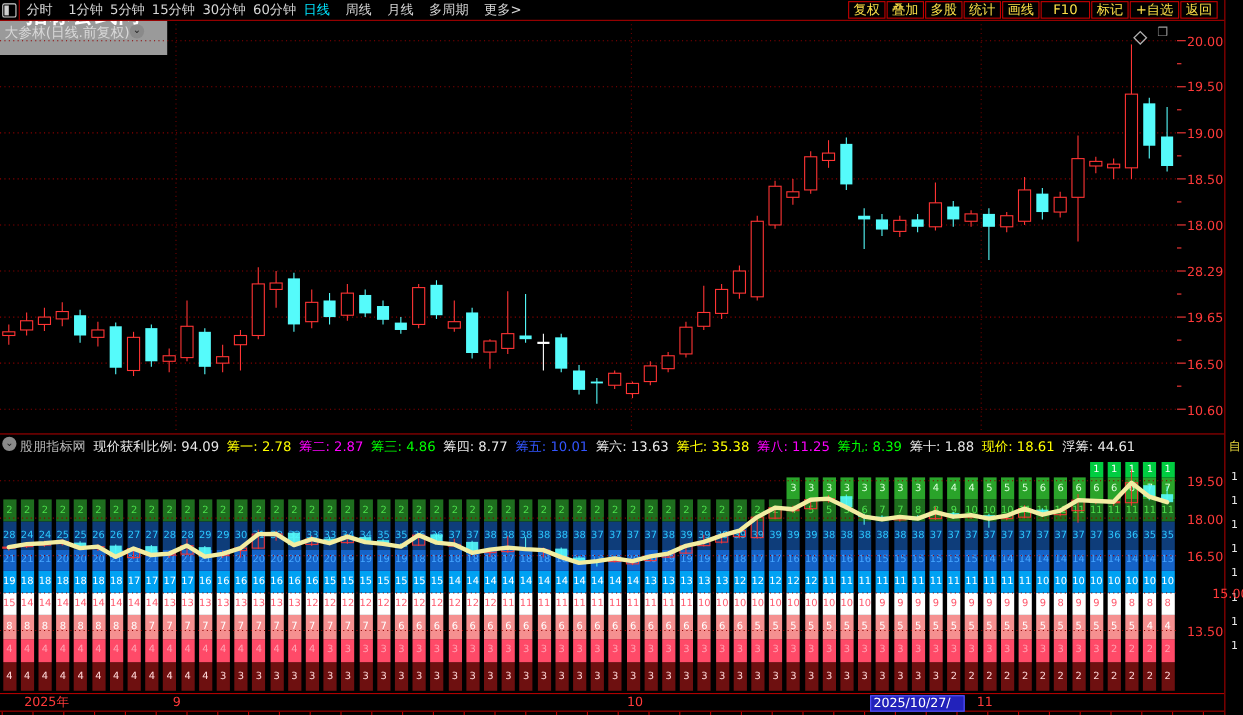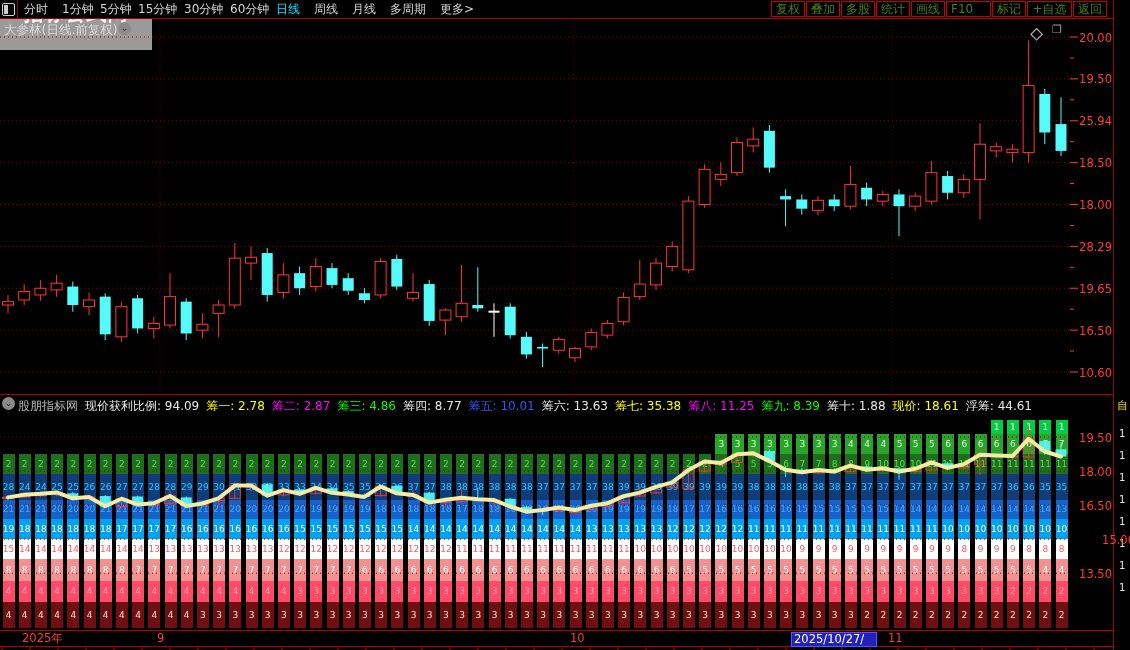--- a/index.html
+++ b/index.html
@@ -6,21 +6,21 @@
   #app{position:relative;width:1130px;height:650px;background:#000;overflow:hidden;
        font-family:"DejaVu Sans","Liberation Sans",sans-serif;}
   .abs{position:absolute;}
   
   #toolbar{left:0;top:0;width:1130px;height:18px;border-bottom:1px solid #a50000;background:#000;}
   .tb-item{position:absolute;top:1px;height:16px;line-height:16px;font-size:12px;color:#d6d6d6;white-space:nowrap;cursor:default;}
   .tb-item.active{color:#00e5ff;}
   #tb-icon{left:2px;top:3px;width:11px;height:11px;border:1px solid #cfcfcf;border-radius:2px;background:#000;}
   #tb-icon-fill{position:absolute;left:1px;top:1px;width:4px;height:9px;background:#cfcfcf;}
   #tb-sep{left:17px;top:0;width:1px;height:18px;background:#a50000;}
-  .tb-btn{position:absolute;top:1px;height:14px;line-height:14px;font-size:12px;color:#4d7c0f;
+  .tb-btn{position:absolute;top:1px;height:14px;line-height:14px;font-size:12px;color:#fde047;
           border:1px solid #c40000;padding:0 4px;white-space:nowrap;cursor:pointer;}
   #tb-corner{left:1114px;top:0;width:16px;height:17px;background:#c40000;}
   
   #title-row{left:0;top:19px;width:1108px;height:19px;}
   #pane-title{position:absolute;left:4px;top:3px;font-size:12.5px;color:#d8d8d8;white-space:nowrap;}
   .chev-circle{position:absolute;width:13px;height:13px;border-radius:50%;background:#8a8a8a;color:#222;
                font-size:9px;line-height:12px;text-align:center;}
   
   #candle-pane{left:0;top:19px;width:1113px;height:375px;border-bottom:1px solid #a50000;}
   .axis-label{position:absolute;width:36px;text-align:right;font-size:11.5px;color:#ff3a3a;}
@@ -73,40 +73,40 @@
         <div class="tb-item active" style="left: 276px;">日线</div>
         <div class="tb-item" style="left: 314px;">周线</div>
         <div class="tb-item" style="left: 352px;">月线</div>
         <div class="tb-item" style="left: 390px;">多周期</div>
         <div class="tb-item" style="left: 440px;">更多&gt;</div>
       </div>
     <div id="tb-right">
         <div class="tb-btn" style="left: 1073px; width: 24px; text-align: center;">返回</div>
         <div class="tb-btn" style="left: 1027px; width: 35px; text-align: center;">+自选</div>
         <div class="tb-btn" style="left: 992px; width: 24px; text-align: center;">标记</div>
-        <div class="tb-btn" style="left: 946px; width: 35px; text-align: left;">F10</div>
+        <div class="tb-btn" style="left: 946px; width: 35px; text-align: center;">F10</div>
         <div class="tb-btn" style="left: 911px; width: 24px; text-align: center;">画线</div>
         <div class="tb-btn" style="left: 876px; width: 24px; text-align: center;">统计</div>
         <div class="tb-btn" style="left: 841px; width: 24px; text-align: center;">多股</div>
         <div class="tb-btn" style="left: 806px; width: 24px; text-align: center;">叠加</div>
         <div class="tb-btn" style="left: 771px; width: 24px; text-align: center;">复权</div>
       </div>
     <div id="tb-corner" class="abs"></div>
   </div>
 
   <div id="title-row" class="abs">
     <div id="pane-title">大参林(日线.前复权)</div>
     <div class="chev-circle" style="left:118px;top:3px;">⌄</div>
   </div>
 
   <div id="candle-pane" class="abs">
     <div id="restore-icon" class="abs">❐</div>
   <div class="axis-label" style="left: 1076px; top: 11.5px;">20.00</div>
       <div class="axis-label" style="left: 1076px; top: 53.375px;">19.50</div>
-      <div class="axis-label" style="left: 1076px; top: 95.25px;">25.94</div>
+      <div class="axis-label" style="left: 1076px; top: 95.25px;">19.00</div>
       <div class="axis-label" style="left: 1076px; top: 137.125px;">18.50</div>
       <div class="axis-label" style="left: 1076px; top: 179px;">18.00</div>
       <div class="axis-label" style="left: 1076px; top: 220.875px;">28.29</div>
       <div class="axis-label" style="left: 1076px; top: 262.75px;">19.65</div>
       <div class="axis-label" style="left: 1076px; top: 304.625px;">16.50</div>
       <div class="axis-label" style="left: 1076px; top: 346.5px;">10.60</div>
     </div>
 
   <div id="ind-header" class="abs"><span id="brand">股朋指标网</span><span class="hitem" style="color: rgb(232, 232, 232);">现价获利比例: 94.09</span><span class="hitem" style="color: rgb(255, 255, 0);">筹一: 2.78</span><span class="hitem" style="color: rgb(255, 0, 255);">筹二: 2.87</span><span class="hitem" style="color: rgb(0, 255, 0);">筹三: 4.86</span><span class="hitem" style="color: rgb(232, 232, 232);">筹四: 8.77</span><span class="hitem" style="color: rgb(51, 85, 255);">筹五: 10.01</span><span class="hitem" style="color: rgb(232, 232, 232);">筹六: 13.63</span><span class="hitem" style="color: rgb(255, 255, 0);">筹七: 35.38</span><span class="hitem" style="color: rgb(255, 0, 255);">筹八: 11.25</span><span class="hitem" style="color: rgb(0, 255, 0);">筹九: 8.39</span><span class="hitem" style="color: rgb(232, 232, 232);">筹十: 1.88</span><span class="hitem" style="color: rgb(255, 255, 0);">现价: 18.61</span><span class="hitem" style="color: rgb(232, 232, 232);">浮筹: 44.61</span></div>
   <div class="chev-circle" id="hdr-chev">⌄</div>

